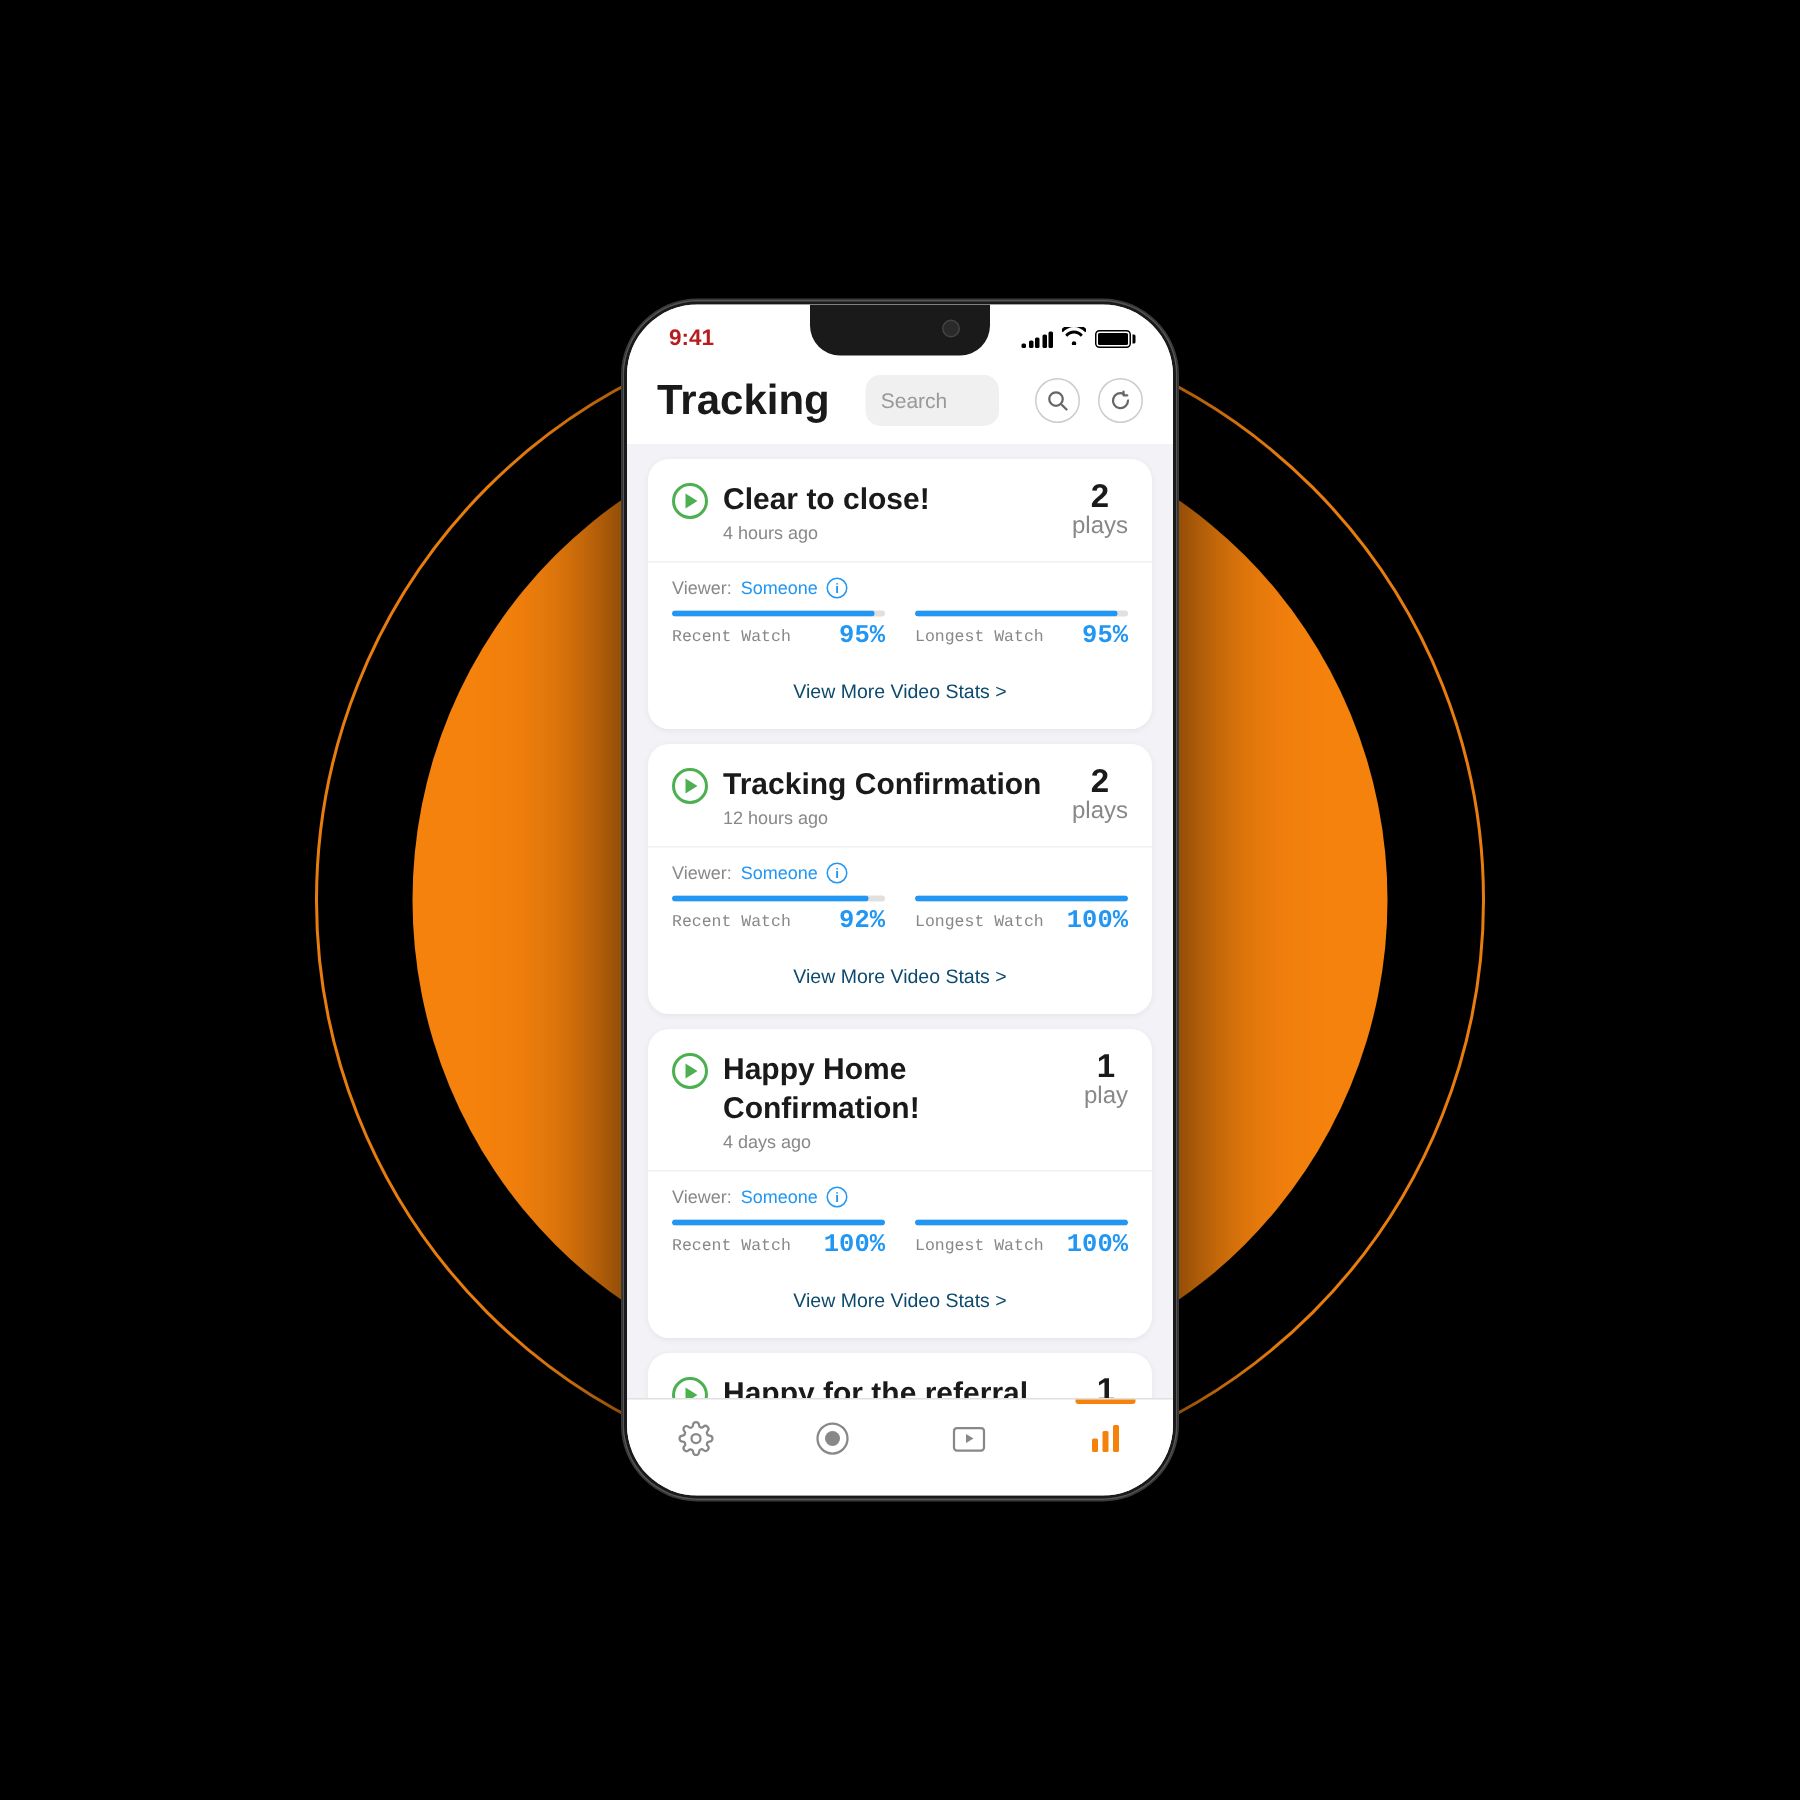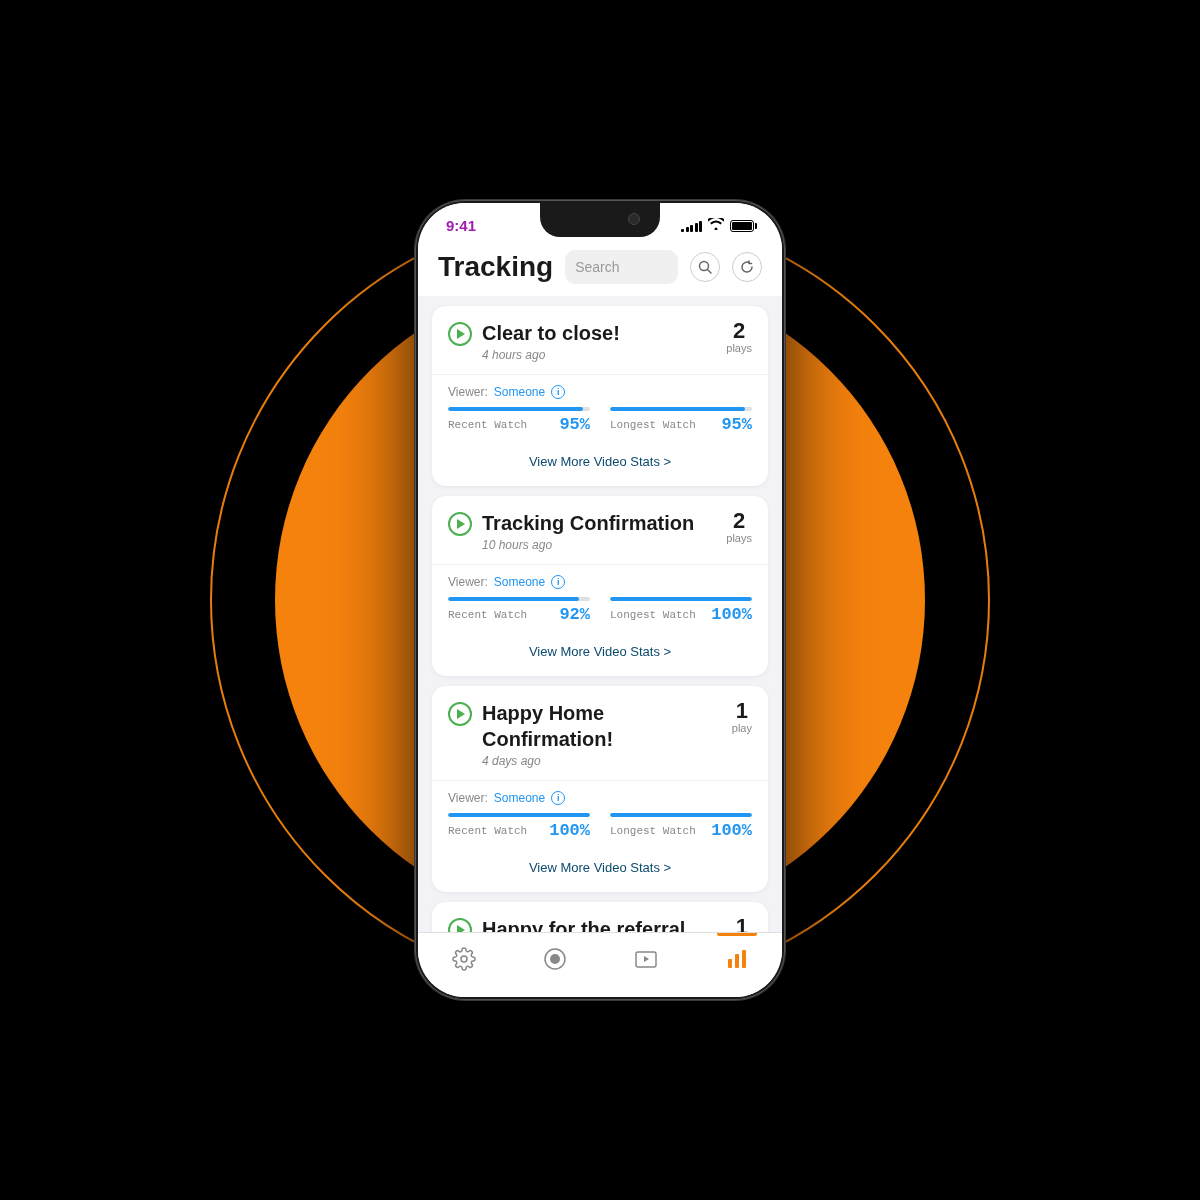--- a/index.html
+++ b/index.html
@@ -77,21 +77,21 @@
       padding: 14px 28px 8px;
       display: flex;
       align-items: center;
       justify-content: space-between;
       flex-shrink: 0;
     }
 
     .status-time {
       font-size: 15px;
       font-weight: 600;
-      color: #a21caf;
+      color: #b91c1c;
     }
 
     .notch {
       position: absolute;
       top: 0;
       left: 50%;
       transform: translateX(-50%);
       width: 120px;
       height: 34px;
       background: #1a1a1a;
@@ -162,21 +162,21 @@
       background: #000;
       border-radius: 1px;
       margin-left: 1px;
     }
 
     .app-header {
       background: #fff;
       padding: 8px 20px 12px;
       display: flex;
       align-items: center;
-      gap: 12px;
+      gap: 24px;
       flex-shrink: 0;
     }
 
     .app-title {
       font-size: 28px;
       font-weight: 700;
       color: #1a1a1a;
       flex-shrink: 0;
     }
 
@@ -270,37 +270,36 @@
       font-size: 20px;
       font-weight: 600;
       color: #1a1a1a;
       line-height: 1.3;
     }
 
     .card-time {
       font-size: 12px;
       color: #888;
       margin-top: 2px;
-      font-style: italic;
     }
 
     .plays-badge {
       text-align: center;
       flex-shrink: 0;
     }
 
     .plays-number {
       font-size: 22px;
       font-weight: 700;
       color: #1a1a1a;
       line-height: 1;
     }
 
     .plays-label {
-      font-size: 11px;
+      font-size: 16px;
       color: #888;
     }
 
     .divider {
       height: 1px;
       background: #f0f0f0;
       margin: 0 -16px 10px;
     }
 
     .viewer-row {
@@ -530,21 +529,21 @@
         </div>
 
         <div class="video-card">
           <div class="card-header">
             <div class="card-title-section">
               <div class="play-icon">
                 <div class="play-triangle"></div>
               </div>
               <div>
                 <div class="card-title">Tracking Confirmation</div>
-                <div class="card-time">10 hours ago</div>
+                <div class="card-time">12 hours ago</div>
               </div>
             </div>
             <div class="plays-badge">
               <div class="plays-number">2</div>
               <div class="plays-label">plays</div>
             </div>
           </div>
           <div class="divider"></div>
           <div class="viewer-row">
             <span class="viewer-label">Viewer:</span>

